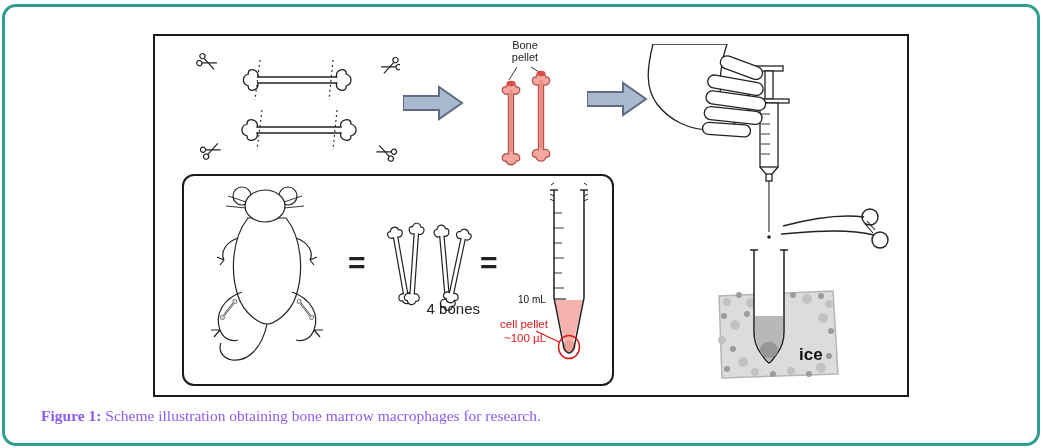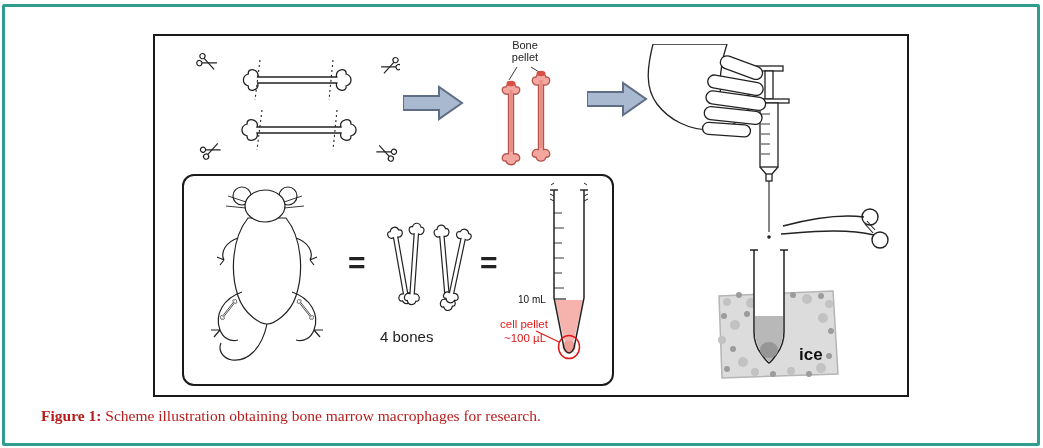--- a/index.html
+++ b/index.html
@@ -1,31 +1,31 @@
 <!DOCTYPE html>
 <html><head>
 <meta charset="utf-8">
 <style>
   html,body{margin:0;padding:0;background:#fff;}
   body{width:1043px;height:448px;position:relative;overflow:hidden;
        font-family:"Liberation Sans",sans-serif;}
   .frame{position:absolute;left:2px;top:4px;right:3px;bottom:2px;
-         border:3px solid #2f9e8f;border-radius:2px;background:#fff;}
+         border:3px solid #2f9e8f;border-radius:14px;background:#fff;}
   .figure-box{position:absolute;left:148px;top:27px;width:752px;height:359px;
               border:2px solid #1a1a1a;background:#fff;}
   .abs{position:absolute;}
   .bm-label{left:320px;top:3px;width:100px;text-align:center;font-size:11px;
             line-height:1.1;color:#222;}
   .sub-box{left:27px;top:138px;width:428px;height:208px;border:2px solid #1a1a1a;
            border-radius:12px;background:#fff;}
   .equals{font-size:30px;font-weight:bold;color:#222;}
-  .four-bones-label{left:196px;top:152px;width:100px;text-align:left;
+  .four-bones-label{left:196px;top:124px;width:100px;text-align:right;
                     font-size:15px;color:#222;}
   .caption{position:absolute;left:36px;top:400px;font-family:"Liberation Serif",serif;
-           font-size:15.5px;color:#b91c1c;}
+           font-size:15.5px;color:#8b5cf6;}
   .caption .cap-label{font-weight:bold;}
   svg text{font-family:"Liberation Sans",sans-serif;}
   .hidden-defs{position:absolute;width:0;height:0;overflow:hidden;}
 </style>
 </head>
 <body>
 
 <svg class="hidden-defs" aria-hidden="true">
   <defs>
     <path id="bone-v" vector-effect="non-scaling-stroke" d="M -3 10 C -11 12 -13 2 -6 3 C -4 -2 4 -2 6 3 C 13 2 11 12 3 10

